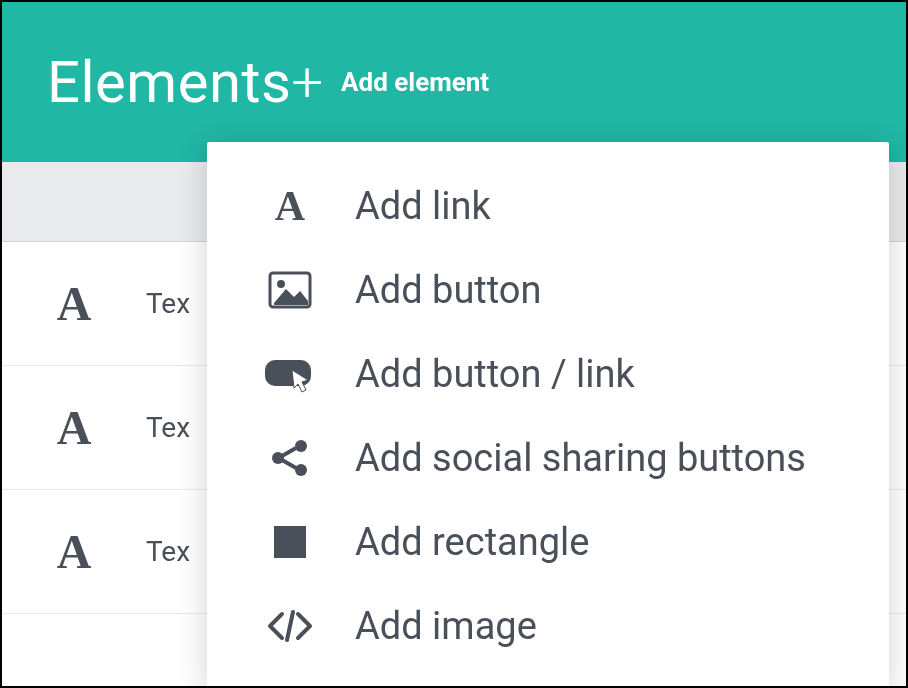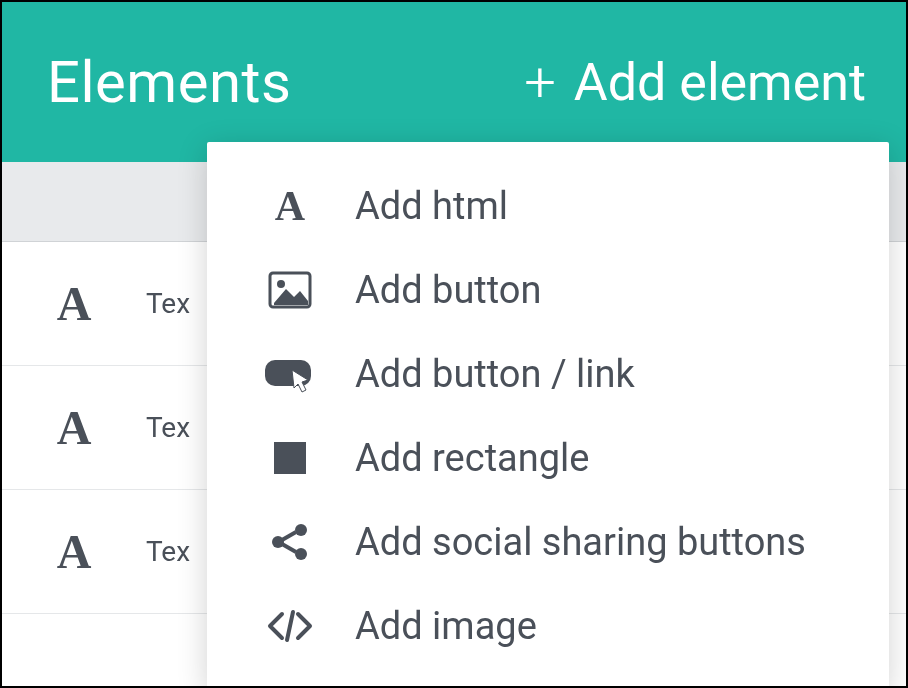--- a/index.html
+++ b/index.html
@@ -4,21 +4,20 @@
 <style>
   * { box-sizing: border-box; margin: 0; padding: 0; }
   html, body { width: 908px; height: 688px; overflow: hidden; font-family: -apple-system, BlinkMacSystemFont, "Segoe UI", Roboto, Helvetica, Arial, sans-serif; }
   body { background: #ffffff; position: relative; border: 2px solid #000; }
 
   .header {
     background: #20b7a4;
     height: 160px;
     display: flex;
     align-items: center;
-    justify-content: space-between;
     padding: 0 40px 0 45px;
   }
   .header h1 {
     color: #ffffff;
     font-size: 58px;
     font-weight: 400;
     letter-spacing: 0.5px;
   }
   .add-btn {
     display: flex;
@@ -27,22 +26,22 @@
     cursor: pointer;
   }
   .add-btn .plus {
     color: #ffffff;
     font-size: 56px;
     font-weight: 300;
     line-height: 1;
   }
   .add-btn .lbl {
     color: #ffffff;
-    font-size: 52px;
-    font-weight: 400;
+    font-size: 26px;
+    font-weight: 700;
   }
 
   .toolbar-strip {
     height: 80px;
     background: #e8eaec;
     border-bottom: 1px solid #d0d3d6;
   }
 
   .list {
     background: #ffffff;
@@ -130,21 +129,21 @@
   <div class="list-row">
     <span class="icon-a">A</span>
     <span class="row-label">Tex</span>
   </div>
 </div>
 
 <div class="dropdown">
 
   <div class="dd-item">
     <span class="dd-icon serif-a">A</span>
-    <span class="dd-label">Add html</span>
+    <span class="dd-label">Add link</span>
   </div>
 
   <div class="dd-item">
     <span class="dd-icon">
       <svg width="44" height="38" viewBox="0 0 44 38">
         <rect x="2" y="2" width="40" height="34" rx="3" ry="3" fill="none" stroke="#4a5059" stroke-width="3"></rect>
         <circle cx="13" cy="13" r="4" fill="#4a5059"></circle>
         <path d="M6 32 L18 18 L26 26 L32 20 L40 30 L40 34 L6 34 Z" fill="#4a5059"></path>
       </svg>
     </span>
@@ -156,38 +155,38 @@
       <svg width="52" height="40" viewBox="0 0 52 40">
         <rect x="1" y="6" width="46" height="26" rx="10" ry="10" fill="#4a5059"></rect>
         <path d="M28 16 L44 26 L38 28 L42 36 L38 38 L34 30 L30 34 Z" fill="#ffffff" stroke="#4a5059" stroke-width="1"></path>
       </svg>
     </span>
     <span class="dd-label">Add button / link</span>
   </div>
 
   <div class="dd-item">
     <span class="dd-icon">
-      <svg width="40" height="40" viewBox="0 0 40 40">
-        <rect x="4" y="4" width="32" height="32" fill="#4a5059"></rect>
-      </svg>
-    </span>
-    <span class="dd-label">Add rectangle</span>
-  </div>
-
-  <div class="dd-item">
-    <span class="dd-icon">
       <svg width="42" height="42" viewBox="0 0 42 42">
         <circle cx="32" cy="9" r="6" fill="#4a5059"></circle>
         <circle cx="9" cy="21" r="6" fill="#4a5059"></circle>
         <circle cx="32" cy="33" r="6" fill="#4a5059"></circle>
         <line x1="13" y1="19" x2="27" y2="11" stroke="#4a5059" stroke-width="4"></line>
         <line x1="13" y1="23" x2="27" y2="31" stroke="#4a5059" stroke-width="4"></line>
       </svg>
     </span>
     <span class="dd-label">Add social sharing buttons</span>
+  </div>
+
+  <div class="dd-item">
+    <span class="dd-icon">
+      <svg width="40" height="40" viewBox="0 0 40 40">
+        <rect x="4" y="4" width="32" height="32" fill="#4a5059"></rect>
+      </svg>
+    </span>
+    <span class="dd-label">Add rectangle</span>
   </div>
 
   <div class="dd-item">
     <span class="dd-icon">
       <svg width="48" height="36" viewBox="0 0 48 36">
         <path d="M16 6 L4 18 L16 30" fill="none" stroke="#4a5059" stroke-width="4" stroke-linecap="round" stroke-linejoin="round"></path>
         <path d="M32 6 L44 18 L32 30" fill="none" stroke="#4a5059" stroke-width="4" stroke-linecap="round" stroke-linejoin="round"></path>
         <line x1="27" y1="4" x2="21" y2="32" stroke="#4a5059" stroke-width="4" stroke-linecap="round"></line>
       </svg>
     </span>

